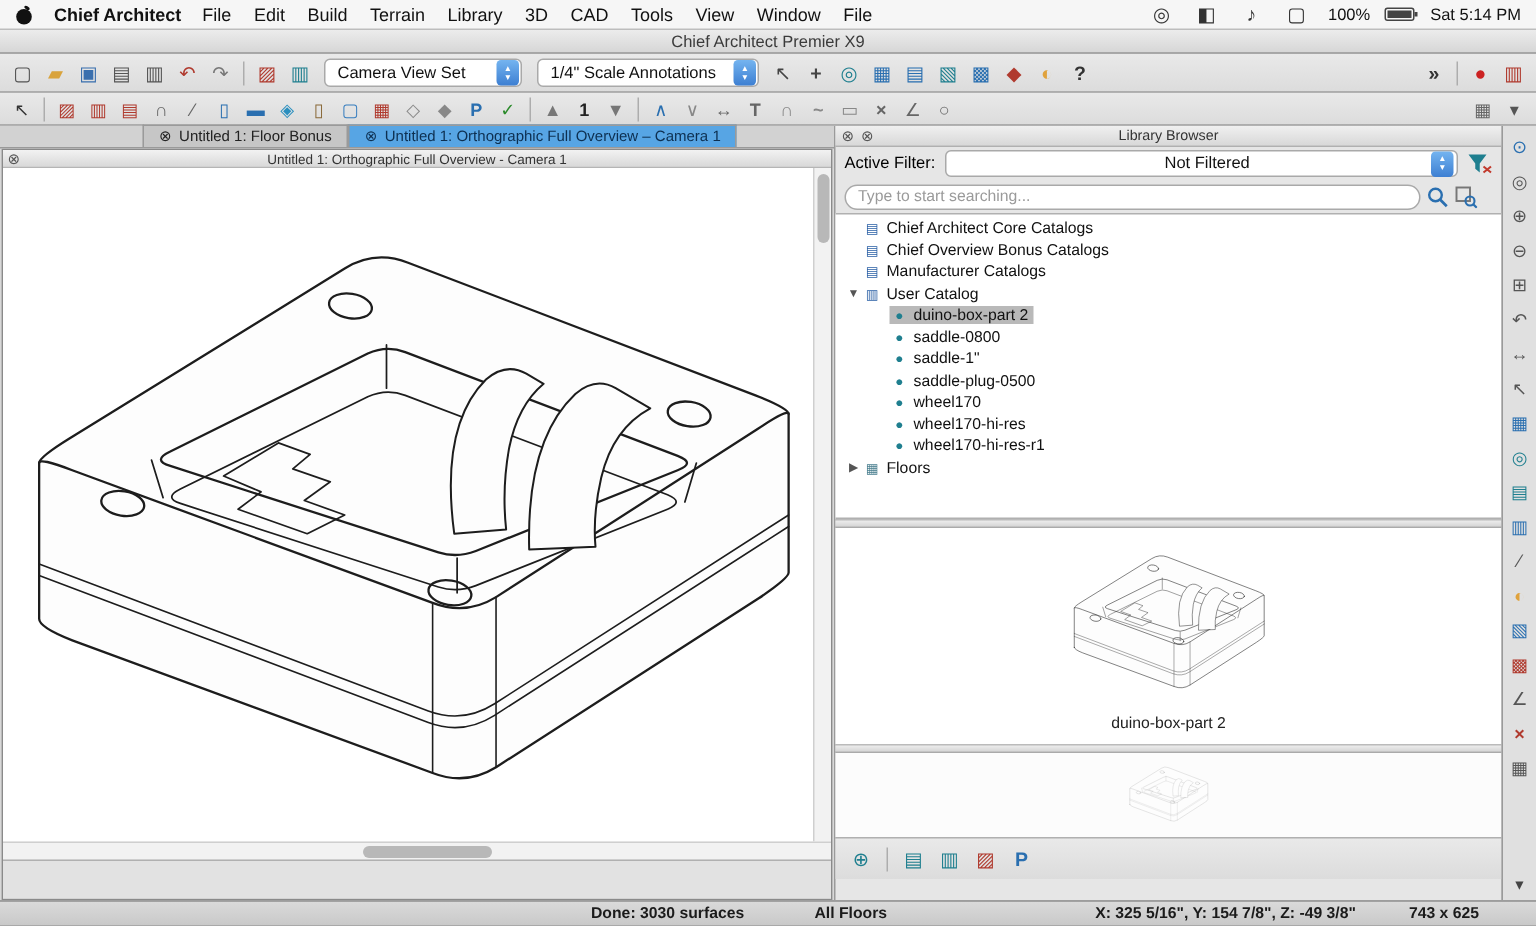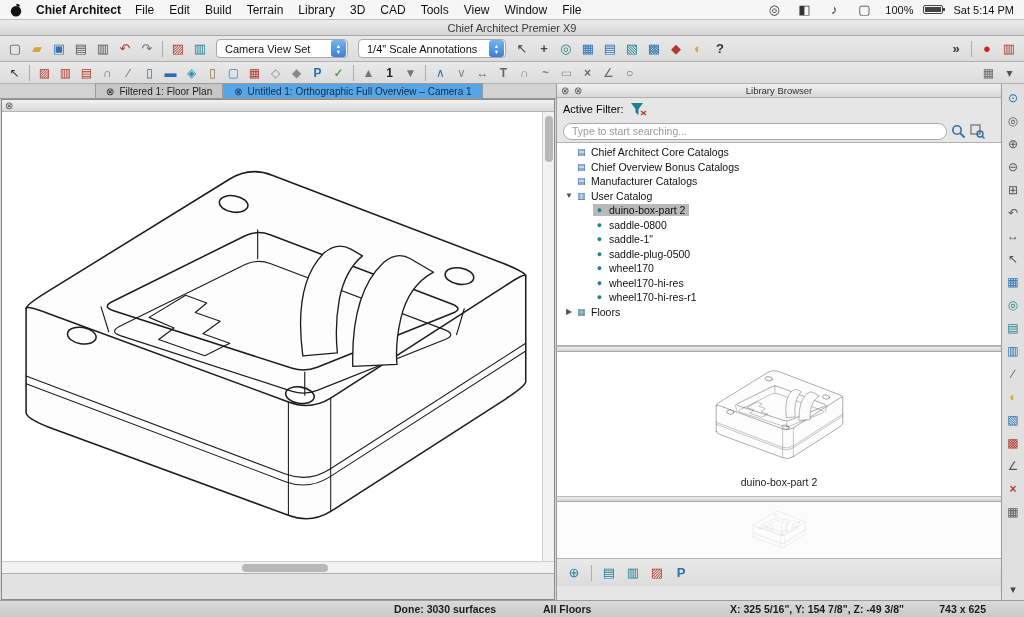--- a/index.html
+++ b/index.html
@@ -278,30 +278,31 @@
         <span class="tspacer"></span>
         <span class="icon" style="color: rgb(102, 102, 102);">▦</span>
         <span class="icon" style="color: rgb(85, 85, 85);">▾</span>
       </span>
   </div>
 
   <div class="left-pane">
     <div class="tabbar">
       <div class="tab">
         <span class="x">⊗</span>
-        <span>Filtered 1: Floor Plan</span>
+        <span>Untitled 1: Floor Bonus</span>
       </div>
       <div class="tab active">
         <span class="x">⊗</span>
         <span>Untitled 1: Orthographic Full Overview – Camera 1</span>
       </div>
     </div>
     <div class="vp-frame">
       <div class="vp-header">
         <span class="x">⊗</span>
+        <span class="vp-title">Untitled 1: Orthographic Full Overview - Camera 1</span>
       </div>
       <div class="vp-canvas">
         <svg class="part" width="540" height="442" viewBox="0 0 540 460" style="position:absolute;left:2px;top:18px">
             <use href="#part"></use>
           </svg>
       </div>
       <div class="vscroll">
           <div class="thumb"></div>
         </div>
       <div class="hscroll">
@@ -312,20 +313,27 @@
   </div>
 
   <div class="lib">
     <div class="lib-header">
       <span class="x x1">⊗</span>
       <span class="x x2">⊗</span>
       <span>Library Browser</span>
     </div>
     <div class="filter-row">
       <span>Active Filter:</span>
+      <div class="dropdown">
+        <span>Not Filtered</span>
+        <span class="dd-stepper">
+            <span>▲</span>
+            <span>▼</span>
+          </span>
+      </div>
       <svg width="17" height="14" viewBox="0 0 17 14">
         <path d="M1,1 h12 l-4.5,6 v6 l-3,-2.5 v-3.5 Z" fill="#1f7f8f"></path>
           <path d="M11,9 l5,4 M16,9 l-5,4" stroke="#c23b2e" stroke-width="1.4"></path>
       </svg>
     </div>
     <div class="search-row">
       <input class="search-input" placeholder="Type to start searching..." style="">
       <svg width="15" height="15" viewBox="0 0 15 15">
           <circle cx="6" cy="6" r="4.2" fill="none" stroke="#2a6fb0" stroke-width="1.6"></circle>
           <path d="M9.2,9.2 L13.5,13.5" stroke="#2a6fb0" stroke-width="1.8"></path>

